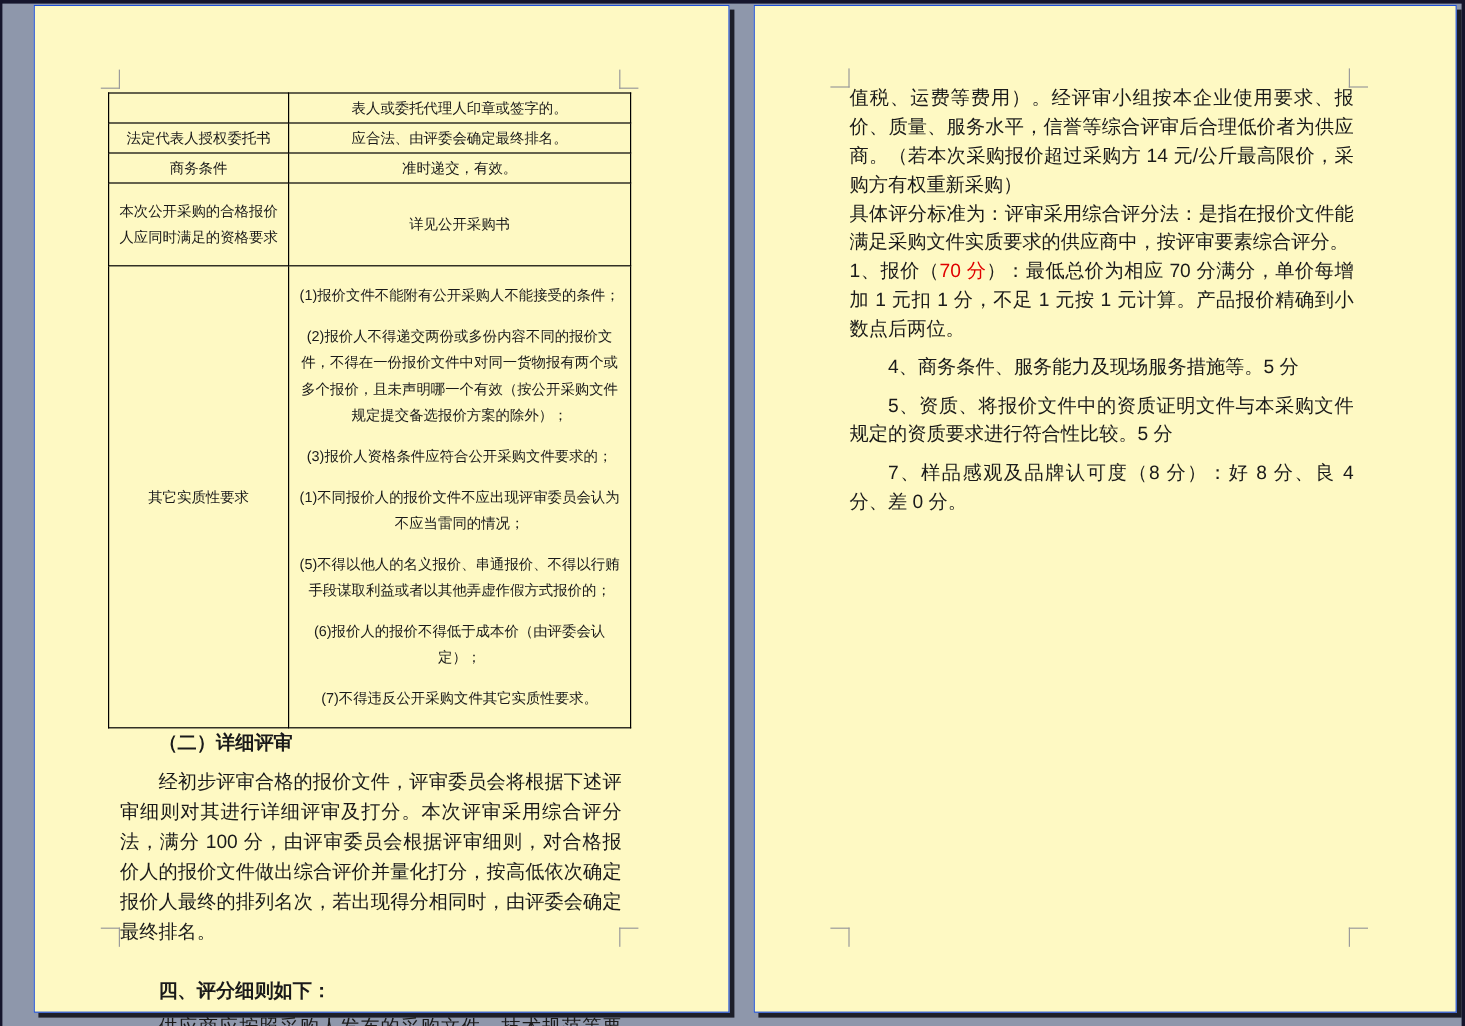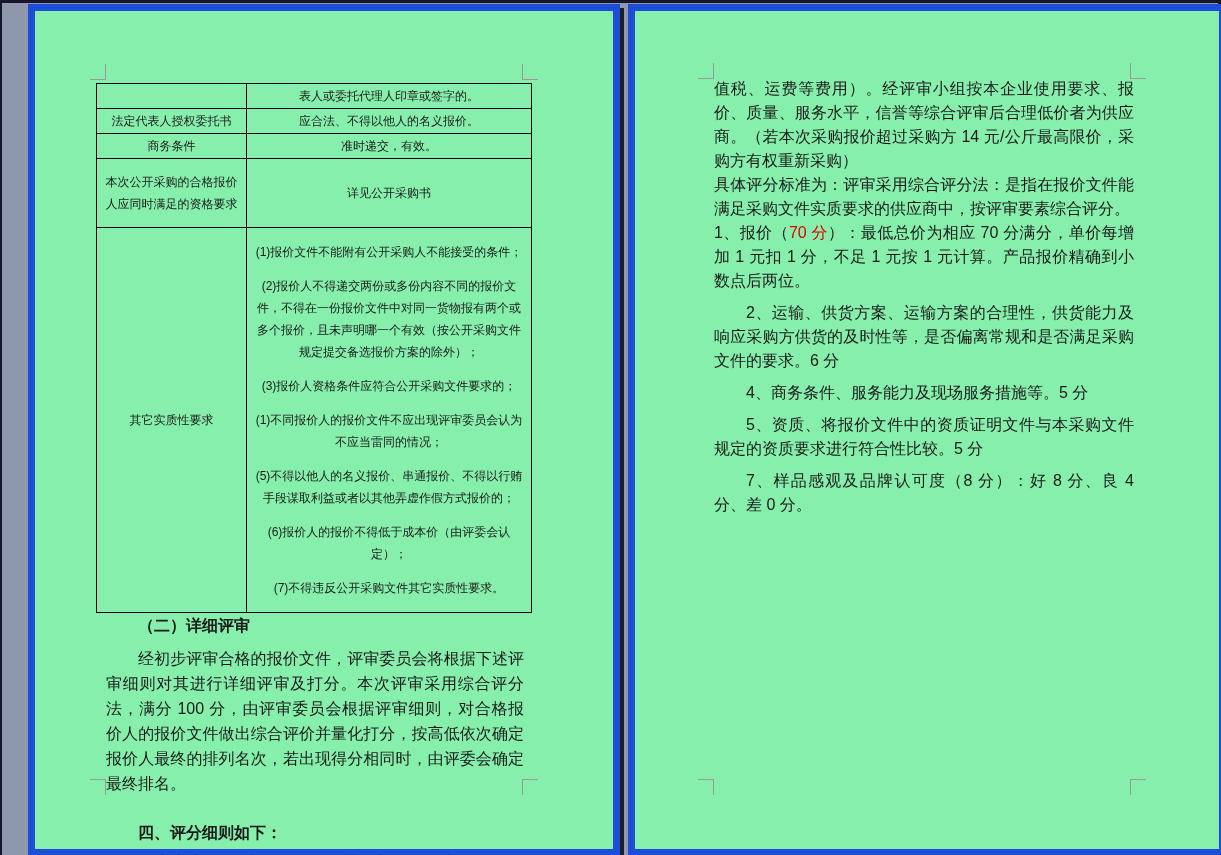--- a/index.html
+++ b/index.html
@@ -8,22 +8,22 @@
     background:#8e97ab;
     font-family:"Liberation Sans","DejaVu Sans",sans-serif;
     color:#1a1a1a;
   }
   .frame-strip{position:absolute;background:#15152c;}
   #frame-top{left:0;top:0;width:1221px;height:3px;}
   #frame-left{left:0;top:0;width:2px;height:855px;}
   #frame-right{right:0;top:0;width:3px;height:855px;}
 
   .page{
-    position:absolute;top:4px;height:838px;background:#86efac;
-    border:7px solid #1d4ed8;
+    position:absolute;top:4px;height:838px;background:#fef9c3;
+    border:1px solid #1d4ed8;
     box-shadow:4px 4px 0 rgba(8,8,18,0.85);
   }
   #page1{left:28px;width:578px;}
   #page2{left:628px;width:584px;}
 
   
   .mark{position:absolute;width:15px;height:15px;border:0 solid #9b9b9b;}
   .mark.tl{border-right-width:1px;border-bottom-width:1px;}
   .mark.tr{border-left-width:1px;border-bottom-width:1px;}
   .mark.bl{border-right-width:1px;border-top-width:1px;}
@@ -80,21 +80,21 @@
   <div class="mark br mbr"></div>
 
   <table class="doc">
     <tbody>
         <tr class="r1">
       <td class="c1"></td>
       <td>表人或委托代理人印章或签字的。</td>
     </tr>
     <tr class="r2">
       <td class="c1">法定代表人授权委托书</td>
-      <td>应合法、不得以他人的名义报价。</td>
+      <td>应合法、由评委会确定最终排名。</td>
     </tr>
     <tr class="r3">
       <td class="c1">商务条件</td>
       <td>准时递交，有效。</td>
     </tr>
     <tr class="r4">
       <td class="c1">本次公开采购的合格报价人应同时满足的资格要求</td>
       <td>详见公开采购书</td>
     </tr>
     <tr class="r5">
@@ -123,18 +123,17 @@
 <div class="page" id="page2">
   <div class="mark tl mtl"></div>
   <div class="mark tr mtr"></div>
   <div class="mark bl mbl"></div>
   <div class="mark br mbr"></div>
 
   <div class="textblock" id="body2">
     <p>值税、运费等费用）。经评审小组按本企业使用要求、报价、质量、服务水平，信誉等综合评审后合理低价者为供应商。（若本次采购报价超过采购方 14 元/公斤最高限价，采购方有权重新采购）</p>
     <p>具体评分标准为：评审采用综合评分法：是指在报价文件能满足采购文件实质要求的供应商中，按评审要素综合评分。</p>
     <p><span>1、报价（</span><span class="red">70 分</span><span>）：最低总价为相应 70 分满分，单价每增加 1 元扣 1 分，不足 1 元按 1 元计算。产品报价精确到小数点后两位。</span></p>
-    <p class="item">2、运输、供货方案、运输方案的合理性，供货能力及响应采购方供货的及时性等，是否偏离常规和是否满足采购文件的要求。6 分</p>
     <p class="item">4、商务条件、服务能力及现场服务措施等。5 分</p>
     <p class="item">5、资质、将报价文件中的资质证明文件与本采购文件规定的资质要求进行符合性比较。5 分</p>
     <p class="item">7、样品感观及品牌认可度（8 分）：好 8 分、良 4 分、差 0 分。</p>
   </div>
 </div>
 
 </body></html>

